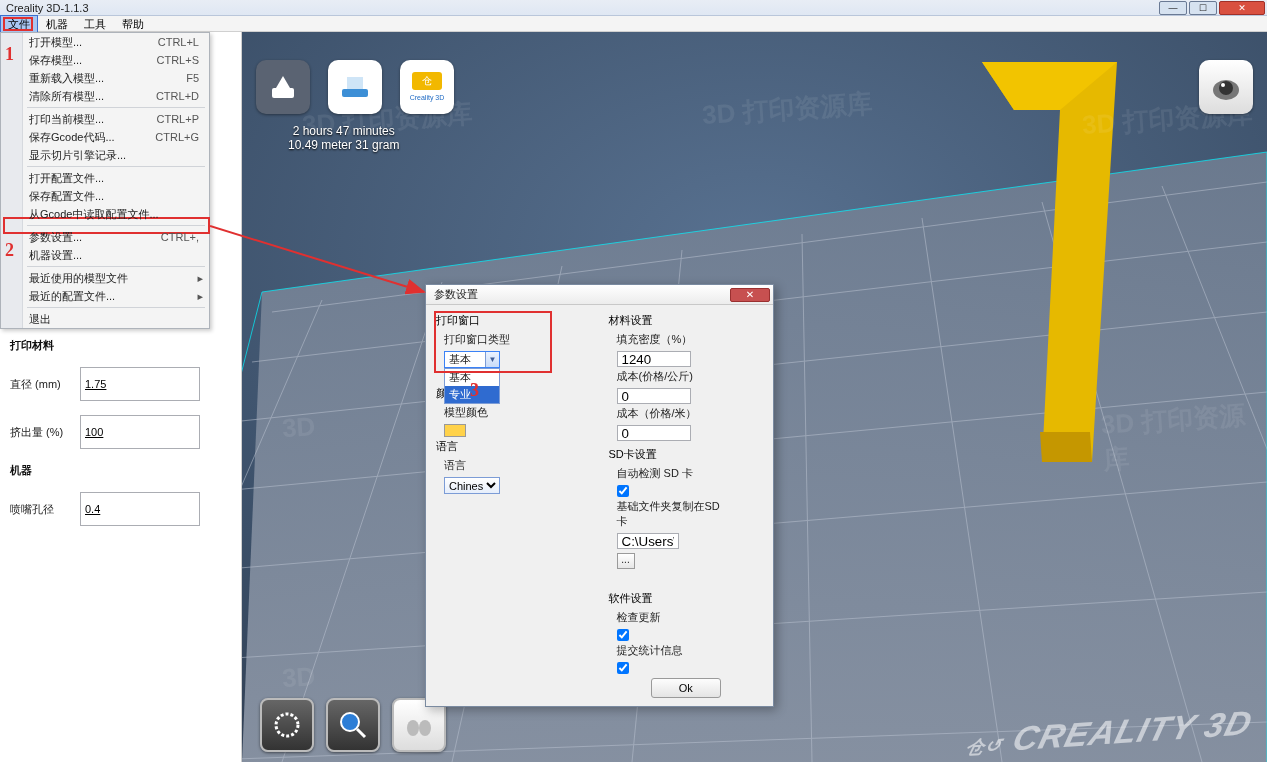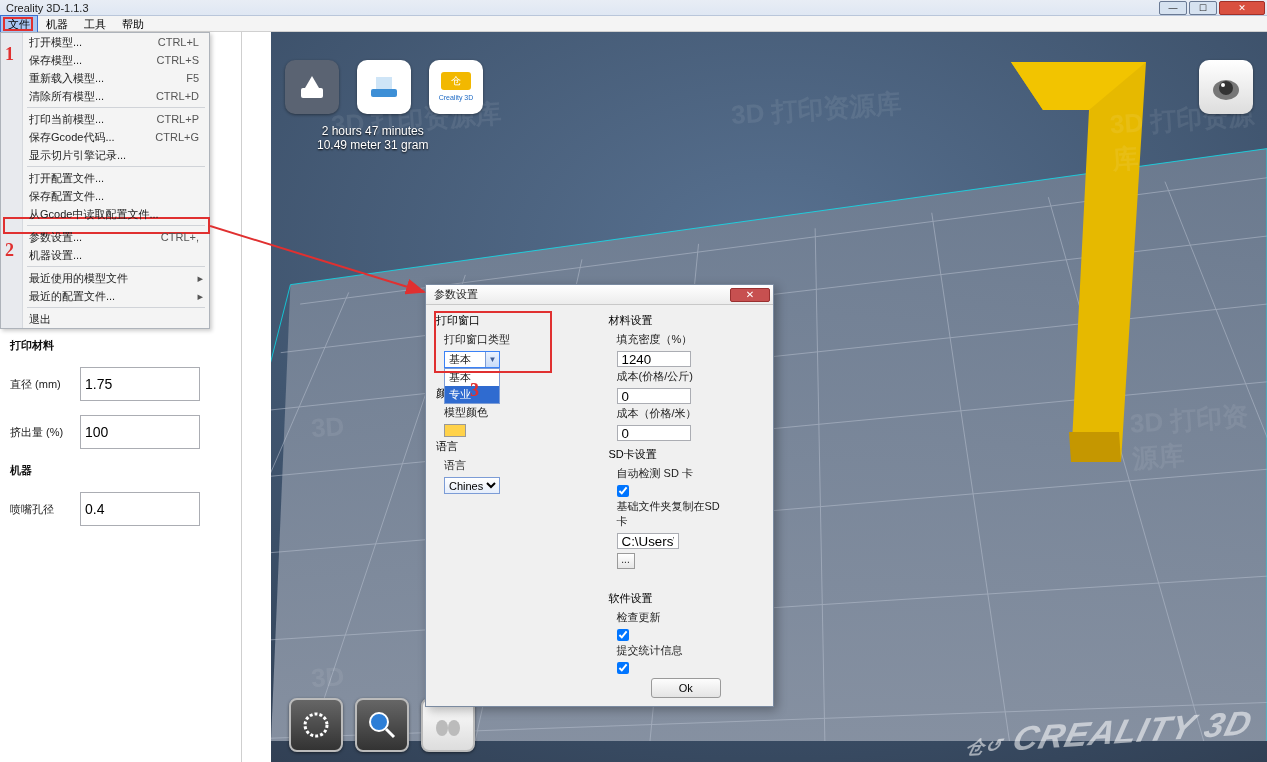--- a/index.html
+++ b/index.html
@@ -16,42 +16,42 @@
   .titlebar .btn.min { background:#d6e2f0; }
   .titlebar .btn.max { background:#d6e2f0; }
   .titlebar .btn.close { background:#d95040; color:#fff; border-color:#a03028; width:46px; }
 
   .menubar {
     height: 16px; display:flex; align-items:center; font-size:11px; background:#f4f4f4; border-bottom:1px solid #d0d0d0;
   }
   .menubar span { padding:0 8px; line-height:16px; }
   .menubar span.active { background:#a9c6f2; border:1px solid #3a6fcf; padding:0 7px; }
 
-  .layout { display:flex; height:calc(762px - 32px);gap:29px; }
+  .layout { display:flex; height:calc(762px - 32px); }
   .sidebar { width:242px; background:#fff; border-right:1px solid #cfcfcf; position:relative; font-size:11px; color:#222; }
 
   
   .dropdown {
     position:absolute; top:0; left:0; width:210px; background:#f4f4f4; border:1px solid #aeb3ba;
     box-shadow:2px 2px 4px rgba(0,0,0,.2);
   }
   .dropdown .gutter { position:absolute; left:0; top:0; bottom:0; width:22px; background:#e8eaee; border-right:1px solid #d6d9de; }
   .dropdown .item {
     position:relative; height:18px; display:flex; align-items:center; justify-content:space-between;
     padding:0 10px 0 28px; z-index:1;
   }
   .dropdown .item span.shortcut { color:#555; }
   .dropdown .sep { height:1px; margin:2px 4px 2px 26px; background:#d0d3d8; position:relative; z-index:1; }
   .dropdown .item.arrow::after { content:"▸"; color:#555; position:absolute; right:6px; }
 
   .param-panel { position:absolute; top:300px; left:10px; right:10px; font-size:11px; color:#222; }
   .param-panel .blockhead { font-weight:bold; color:#111; margin:6px 0 2px; }
   .param-panel .row { display:flex; align-items:center; margin:14px 0; }
   .param-panel .row label { width:70px; }
-  .param-panel .row input { width:120px; height:16px; font-size:14px; border:1px solid #abadb3; background:#fff; padding:16px 4px; }
+  .param-panel .row input { width:120px; height:16px; font-size:11px; border:1px solid #abadb3; background:#fff; padding:16px 4px;text-decoration:underline; }
 
   .viewport {
     flex:1; position:relative; overflow:hidden;
     background:
       radial-gradient(1200px 800px at 50% 30%, #587190 0%, #3b4f68 55%, #262f3e 100%);
   }
   .model3d { position:absolute; left:740px; top:30px; width:180px; height:400px; }
   .watermark { position:absolute; color:rgba(255,255,255,.08); font-size:26px; font-weight:bold; pointer-events:none; transform:rotate(-4deg); }
   .brandtext { position:absolute; right:18px; bottom:10px; color:rgba(255,255,255,.55); font-size:34px; font-style:italic; font-weight:bold; transform:skewX(-18deg) rotate(-4deg); letter-spacing:1px; }
 

